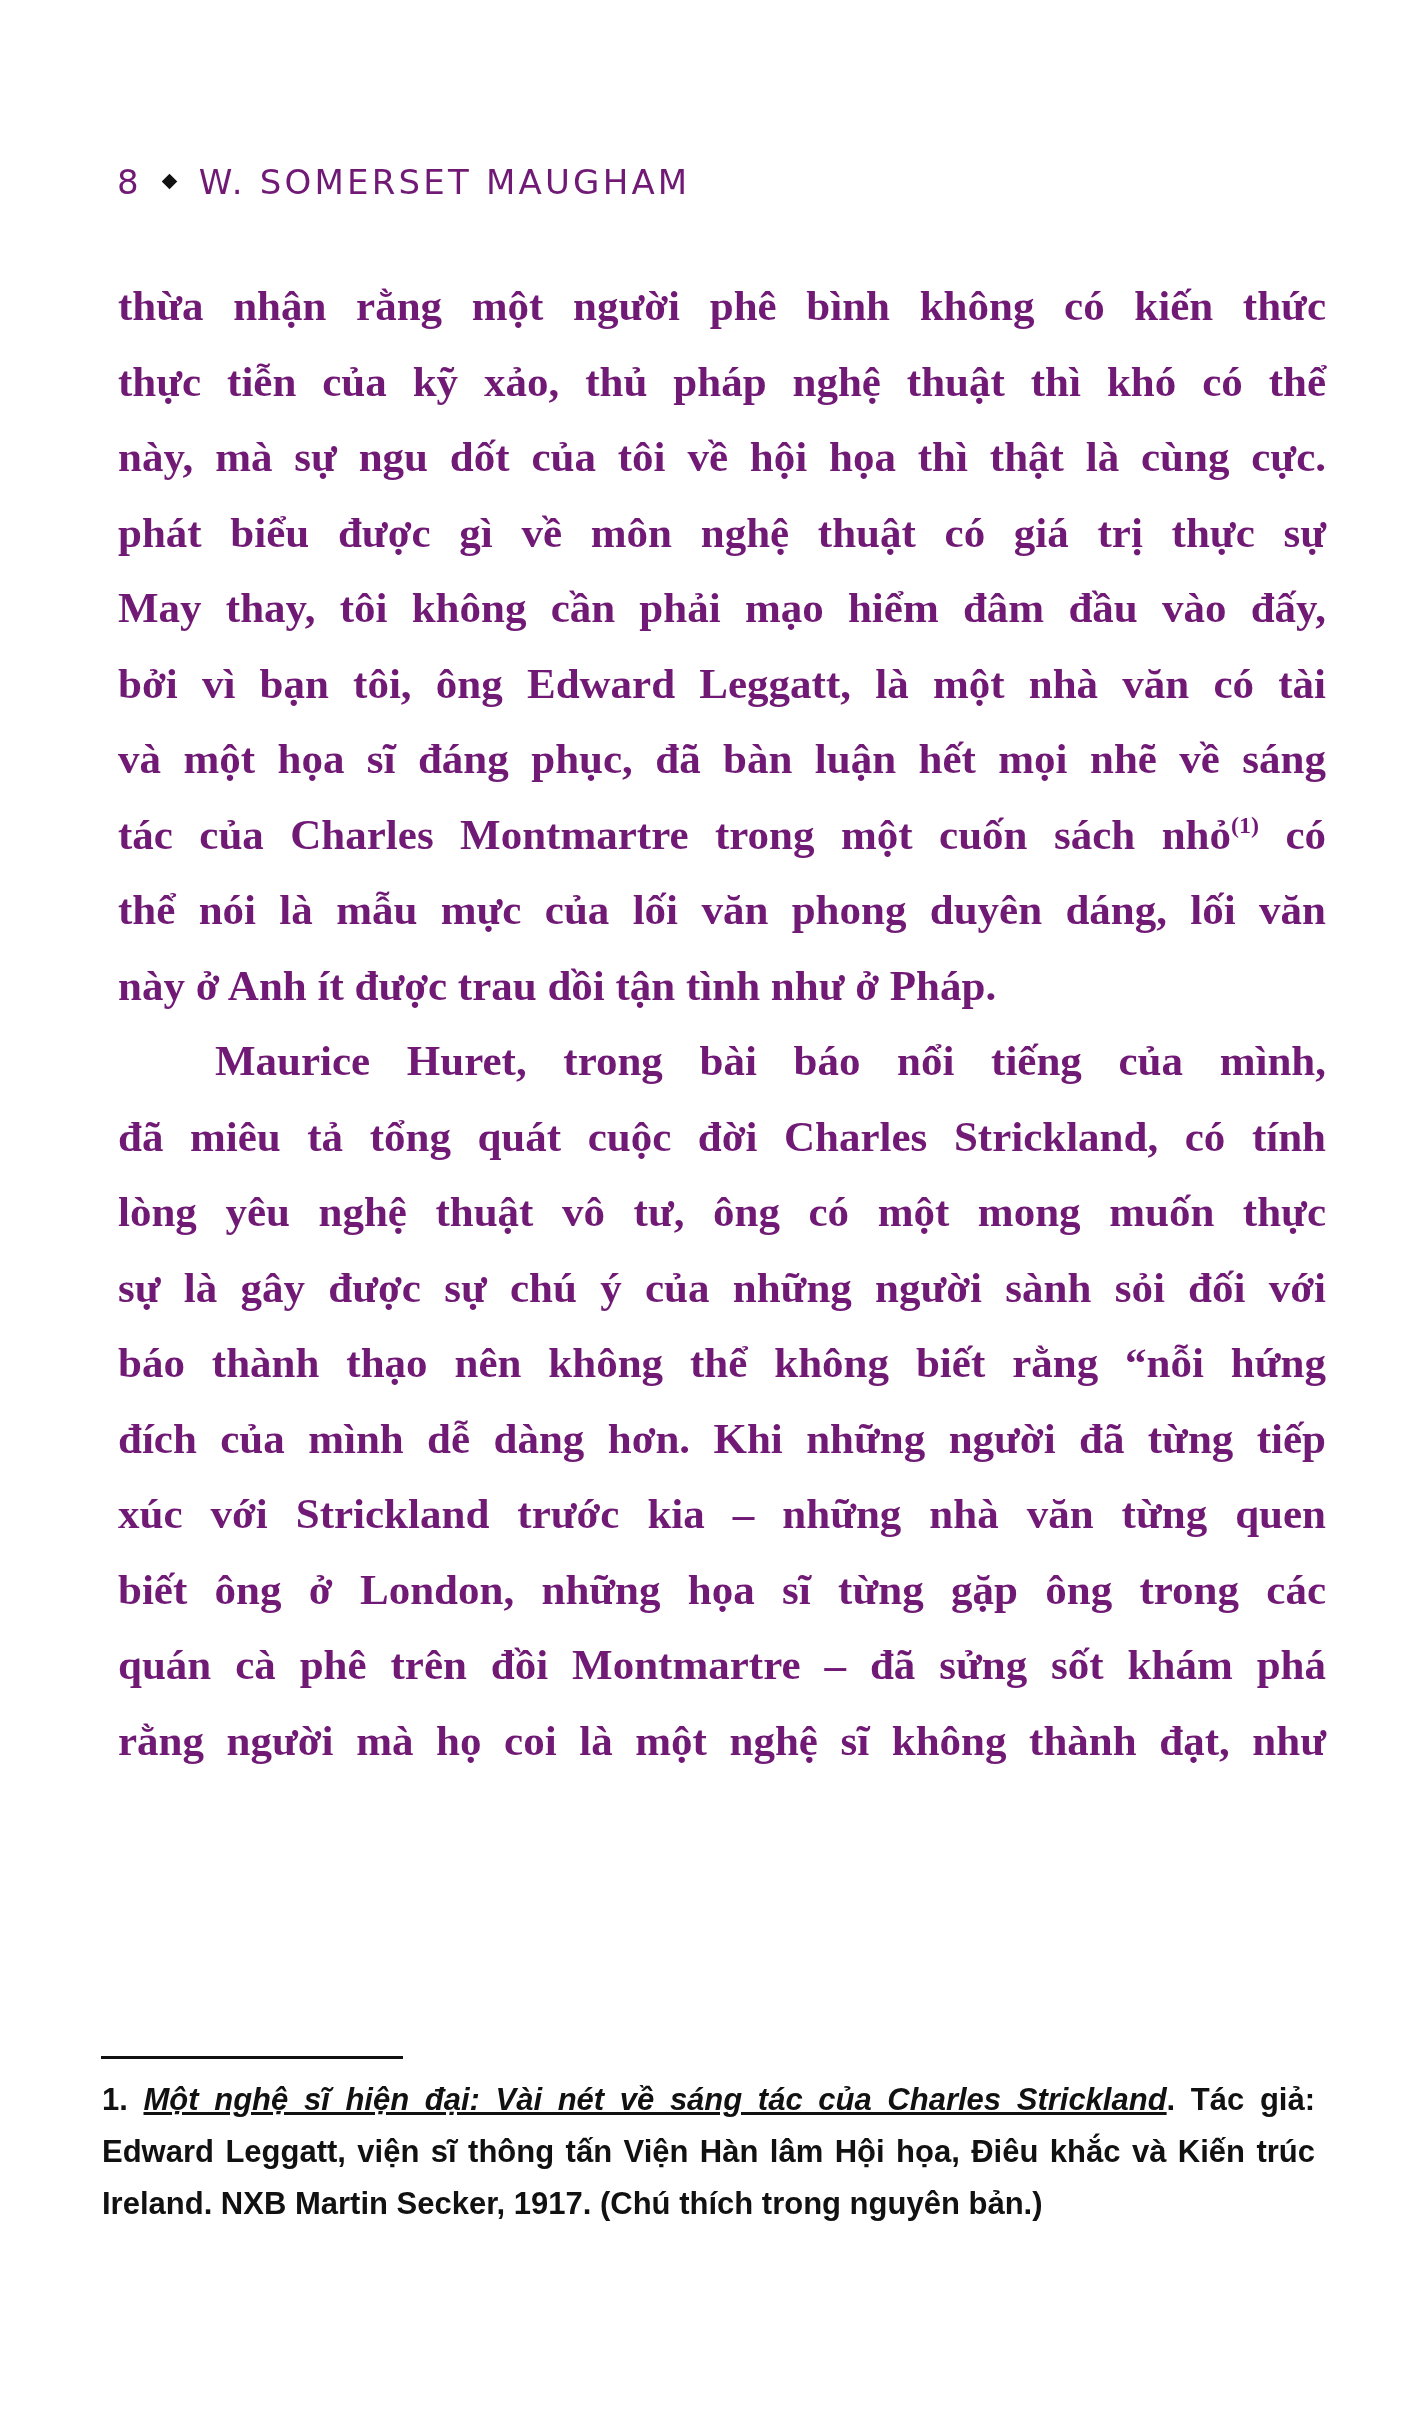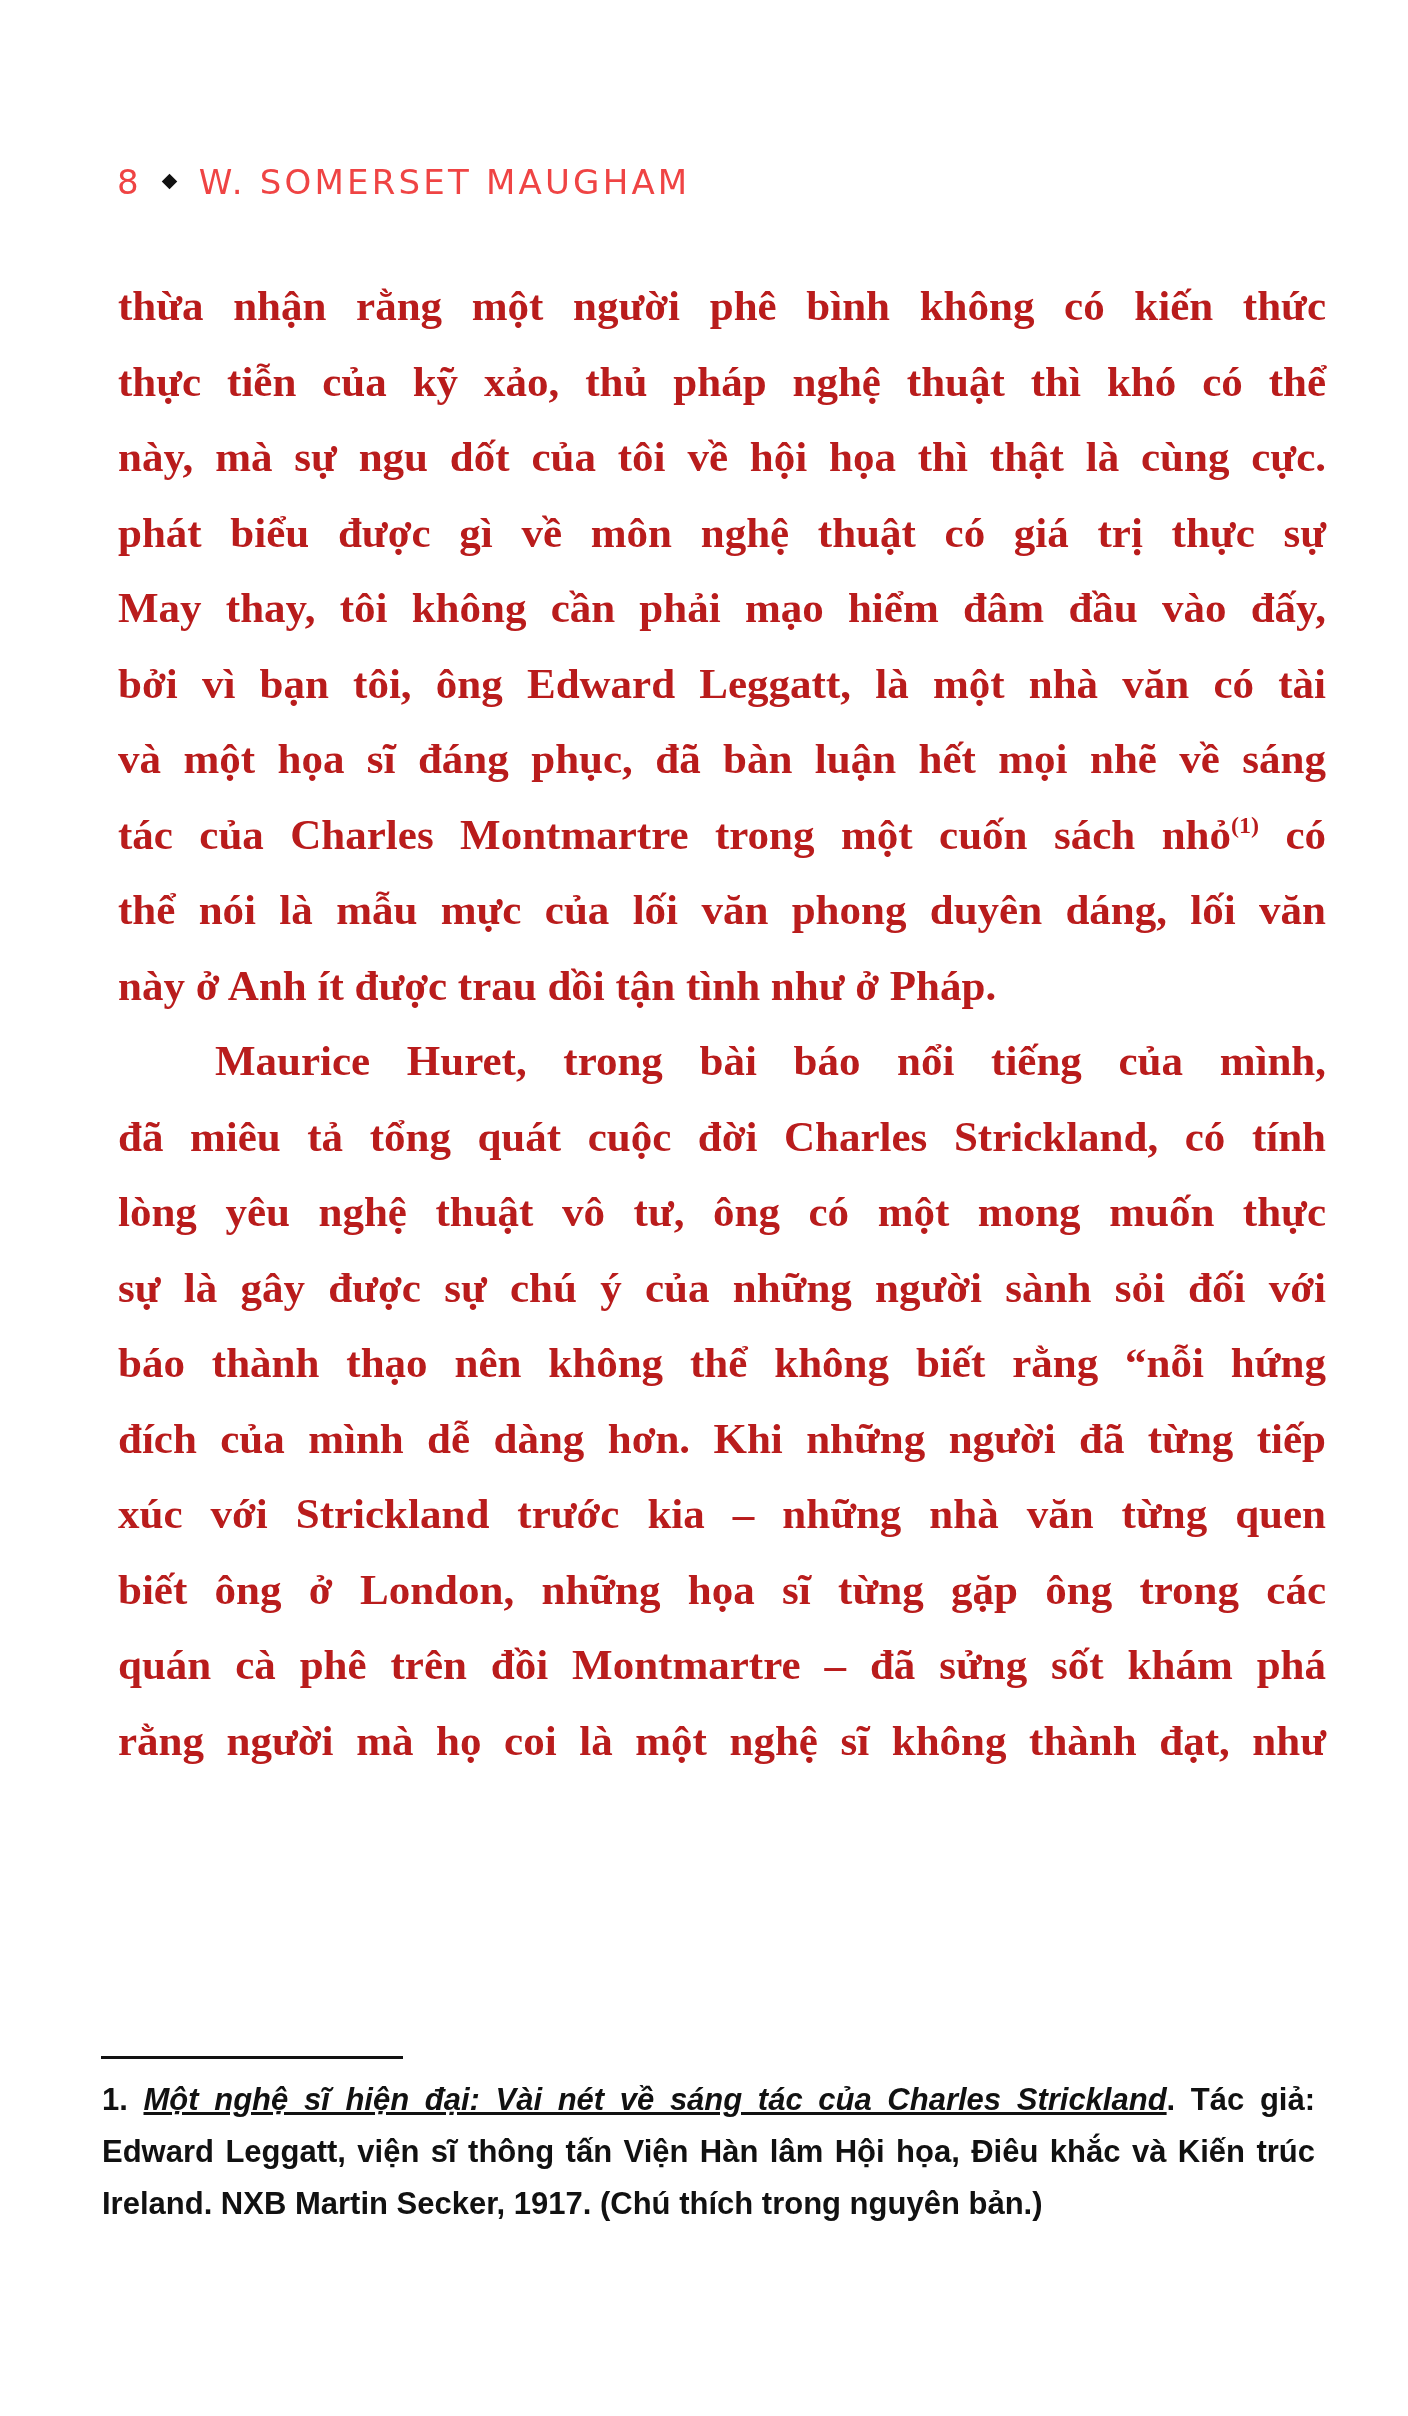--- a/index.html
+++ b/index.html
@@ -22,42 +22,42 @@
     background: #ffffff;
   }
   .running-header {
     position: absolute;
     left: 117px;
     top: 162px;
     font-family: "DejaVu Sans", sans-serif;
     font-size: 34px;
     letter-spacing: 3.2px;
     line-height: 40px;
-    color: #ef4444;
+    color: #701a75;
     white-space: nowrap;
   }
   .running-header .pg { margin-right: 22px; }
   .running-header .sep {
     display: inline-block;
     width: 11px; height: 11px;
     background: #111;
     transform: rotate(45deg);
     vertical-align: middle;
     margin: -6px 24px 0 0;
   }
   .body-text {
     position: absolute;
     left: 118px;
     top: 268px;
     width: 1208px;
     font-family: "Liberation Serif", "DejaVu Serif", serif;
     font-weight: bold;
     font-size: 43px;
     line-height: 75.5px;
-    color: #b91c1c;
+    color: #701a75;
   }
   .line {
     display: block;
     text-align: justify;
     text-align-last: justify;
     white-space: nowrap;
     height: 75.5px;
     overflow: visible;
   }
   .line.last { text-align-last: left; }

